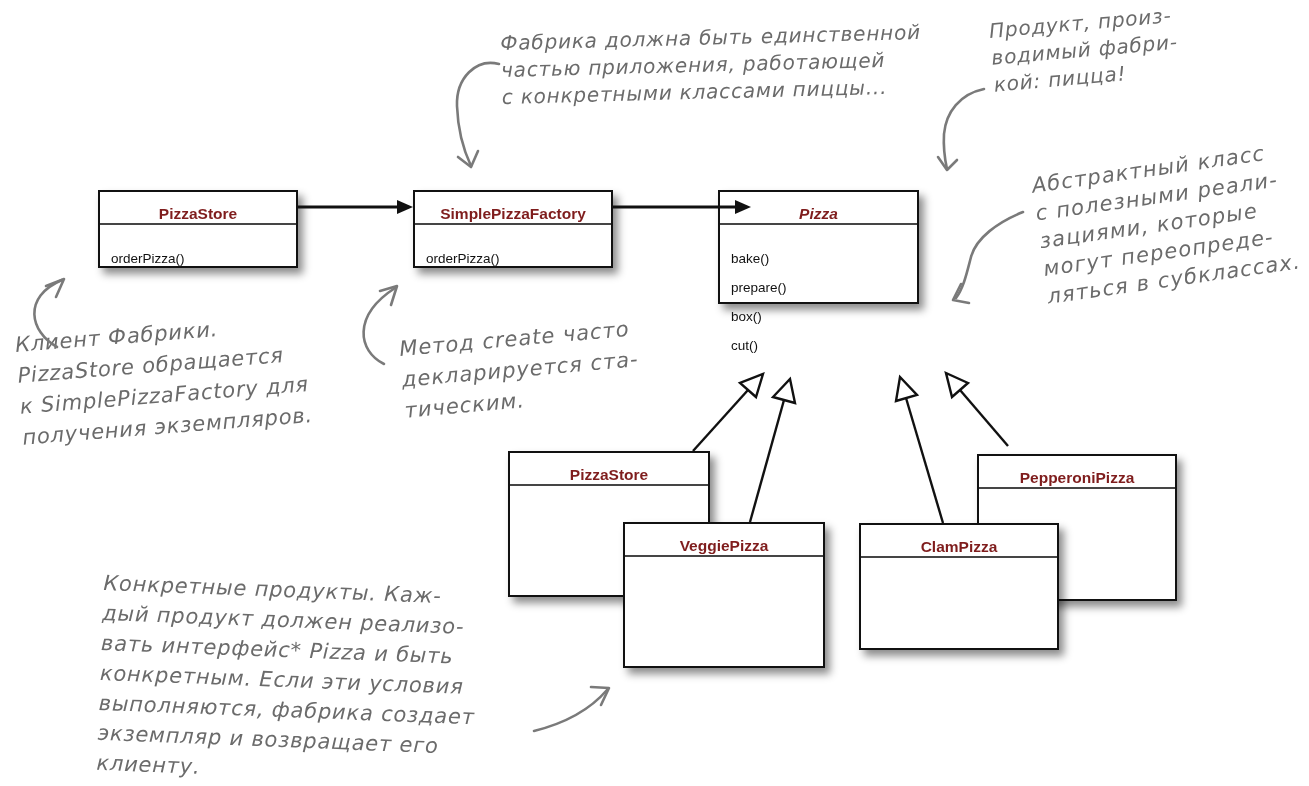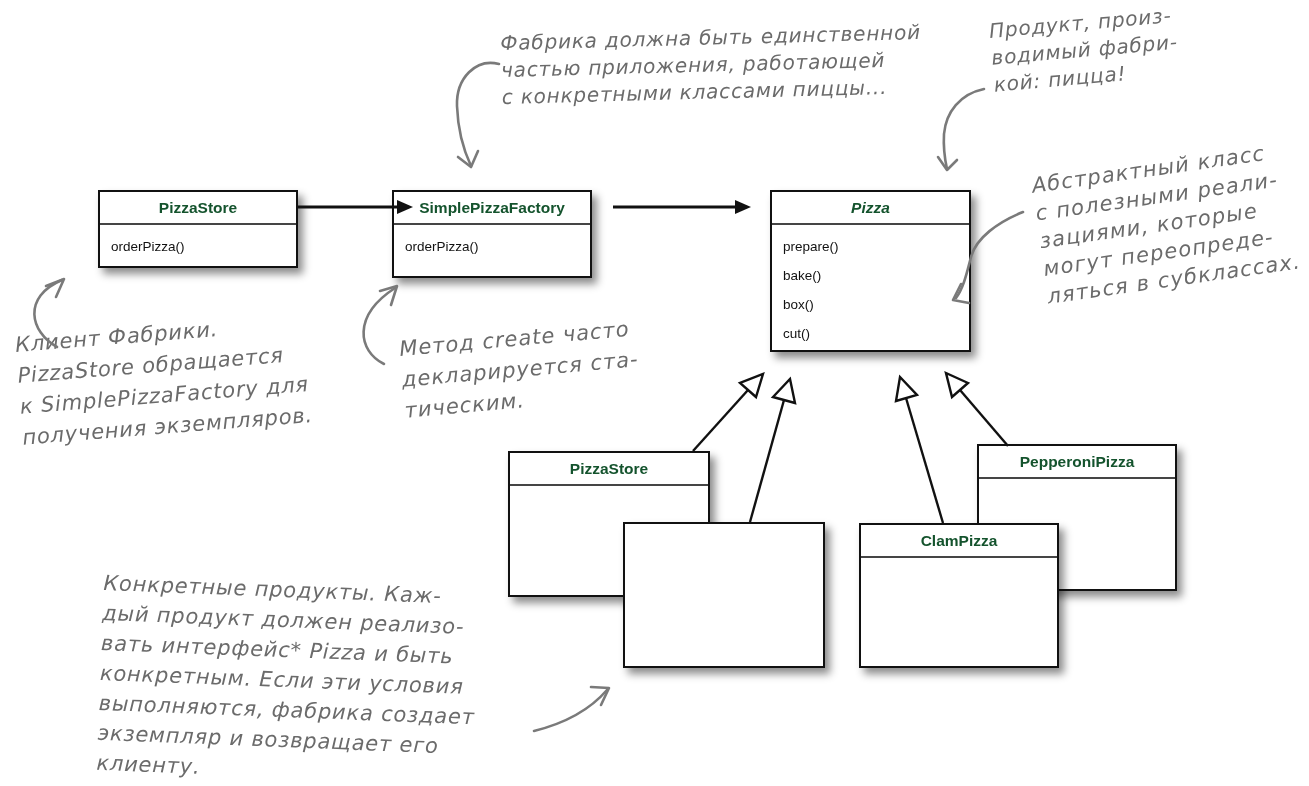--- a/index.html
+++ b/index.html
@@ -1,23 +1,23 @@
 <!DOCTYPE html>
 <html><head>
 <meta charset="utf-8">
 <style>
   html,body{margin:0;padding:0;background:#ffffff;}
   .canvas{position:relative;width:1309px;height:786px;background:#ffffff;overflow:hidden;
           font-family:"Liberation Sans",sans-serif;}
   
   .uml{position:absolute;background:#ffffff;border:2px solid #111;
        box-shadow:5px 6px 8px rgba(0,0,0,.45);box-sizing:border-box;}
-  .uml .hd{height:31px;border-bottom:2px solid #454545;display:flex;align-items:center;
-           justify-content:center;font-weight:bold;font-size:15.5px;color:#14532d;}
-  .uml .bd{padding:7px 11px;font-size:13.5px;line-height:29px;color:#111;}
+  .uml .hd{height:31px;border-bottom:2px solid #454545;display:flex;align-items:flex-end;
+           justify-content:center;font-weight:bold;font-size:15.5px;color:#7f1d1d;}
+  .uml .bd{padding:19px 11px;font-size:13.5px;line-height:29px;color:#111;}
   .it{font-style:italic;}
   .z1{z-index:1}.z2{z-index:2}
   
   .note{position:absolute;color:#6b6b6b;font-style:italic;z-index:4;
         font-family:"DejaVu Sans",sans-serif;}
   .note div{white-space:nowrap;}
   .n-factory{left:500px;top:30px;font-size:20px;line-height:27px;letter-spacing:.8px;
              transform:rotate(-1.5deg);transform-origin:left top;}
   .n-product{left:988px;top:18px;font-size:20px;line-height:27px;letter-spacing:.8px;
              transform:rotate(-5deg);transform-origin:left top;}
@@ -38,60 +38,63 @@
 
   <div class="uml z1" style="left:98px;top:190px;width:200px;height:78px">
     <div class="hd">
         <span>PizzaStore</span>
       </div>
     <div class="bd">
       <div>orderPizza()</div>
     </div>
   </div>
 
-  <div class="uml z1" style="left:392px;top:190px;width:200px;height:88px">
+  <div class="uml z1" style="left:413px;top:190px;width:200px;height:78px">
     <div class="hd">
         <span>SimplePizzaFactory</span>
       </div>
     <div class="bd">
       <div>orderPizza()</div>
     </div>
   </div>
 
-  <div class="uml z1" style="left:770px;top:190px;width:201px;height:162px">
+  <div class="uml z1" style="left:718px;top:190px;width:201px;height:114px">
     <div class="hd it">
         <span>Pizza</span>
       </div>
     <div class="bd">
+      <div>bake()</div>
       <div>prepare()</div>
-      <div>bake()</div>
       <div>box()</div>
       <div>cut()</div>
     </div>
   </div>
 
   <div class="uml z1" style="left:508px;top:451px;width:202px;height:146px">
     <div class="hd">
         <span>PizzaStore</span>
       </div>
     <div class="bd"></div>
   </div>
 
   <div class="uml z2" style="left:623px;top:522px;width:202px;height:146px">
+    <div class="hd">
+        <span>VeggiePizza</span>
+      </div>
     <div class="bd"></div>
   </div>
 
-  <div class="uml z1" style="left:977px;top:444px;width:200px;height:147px">
+  <div class="uml z1" style="left:977px;top:454px;width:200px;height:147px">
     <div class="hd">
         <span>PepperoniPizza</span>
       </div>
     <div class="bd"></div>
   </div>
 
-  <div class="uml z2" style="left:859px;top:523px;width:200px;height:145px">
+  <div class="uml z2" style="left:859px;top:523px;width:200px;height:127px">
     <div class="hd">
         <span>ClamPizza</span>
       </div>
     <div class="bd"></div>
   </div>
 
   <div class="note n-factory">
     <div>Фабрика должна быть единственной</div>
     <div>частью приложения, работающей</div>
     <div>с конкретными классами пиццы...</div>

